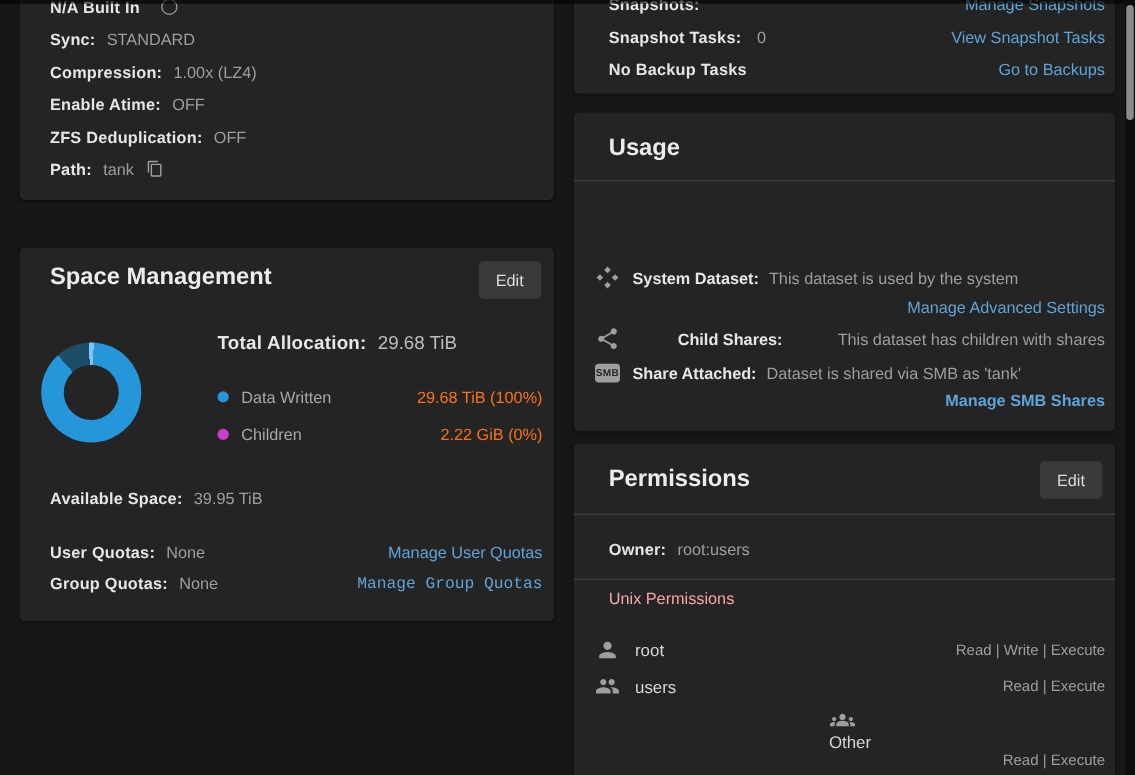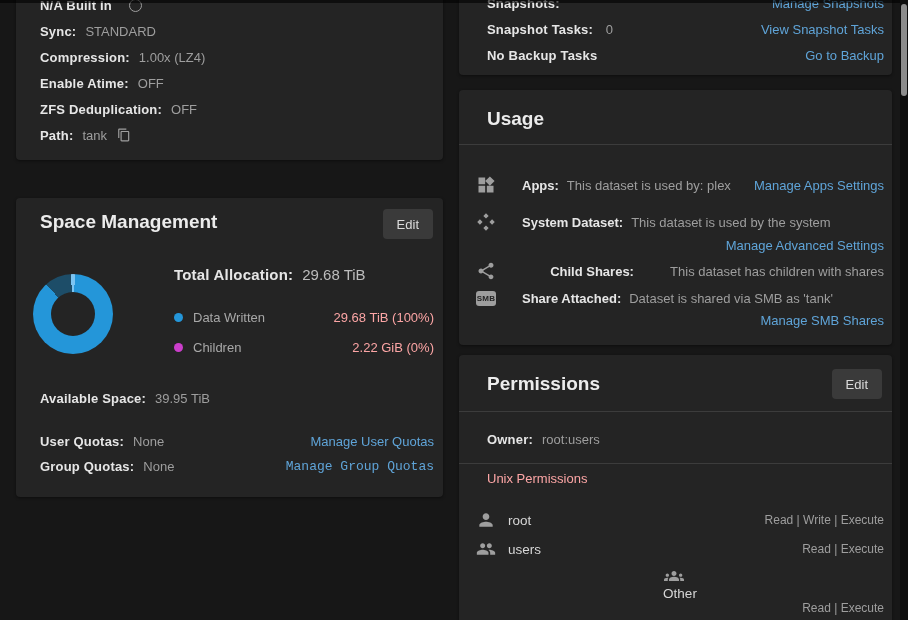--- a/index.html
+++ b/index.html
@@ -43,33 +43,33 @@
   .space-edit{top:11px;}
   .donut{position:absolute;left:17px;top:76px;width:80px;height:80px;border-radius:50%;}
   .donut::after{content:"";position:absolute;inset:18px;border-radius:50%;background:#242424;}
   .alloc-title{position:absolute;left:158px;top:66px;height:20px;display:flex;align-items:center;font-size:15px;white-space:nowrap;}
   .alloc-title .kv-label{font-size:15px;}
   .alloc-title .alloc-value{color:#bdbdbd;font-size:15px;}
   .legend-row{position:absolute;left:158px;right:9px;height:22px;display:flex;align-items:center;}
   .legend-row1{top:108px;} .legend-row2{top:138px;}
   .legend-dot{width:9px;height:9px;border-radius:50%;margin-right:10px;flex:none;}
   .legend-label{color:#a8a8a8;}
-  .legend-value{margin-left:auto;color:#fca5a5;}
+  .legend-value{margin-left:auto;color:#f97316;}
   .avail-row{position:absolute;left:24px;top:190px;height:20px;display:flex;align-items:center;}
   .quota-row{position:absolute;left:24px;right:9px;height:20px;display:flex;align-items:center;}
   .quota-row1{top:233px;} .quota-row2{top:258px;}
   .quota-row .link{margin-left:auto;}
 
   
   .usage-card{left:459px;top:90px;width:433px;height:255px;padding-left:12px;}
   .usage-title{left:28px;top:18px;}
   .divider{position:absolute;left:0;right:0;height:1px;background:#3c3c3c;}
   .usage-divider{top:54px;}
   .usage-row{position:absolute;left:17px;right:8px;height:22px;display:flex;align-items:center;white-space:nowrap;}
-  .u-icon{width:20px;height:20px;margin-right:26px;flex:none;display:flex;align-items:center;justify-content:center;}
+  .u-icon{width:20px;height:20px;margin-right:10px;flex:none;display:flex;align-items:center;justify-content:center;}
   .u-icon svg{width:20px;height:20px;fill:#9e9e9e;}
   .u-label{font-weight:700;color:#e6e6e6;margin-right:8px;}
   .u-text{color:#9e9e9e;}
   .u-link{margin-left:auto;}
   .u-link-line{position:absolute;right:8px;height:18px;display:flex;align-items:center;}
   .row-apps{top:84px;} .row-system{top:121px;} .link-system{top:146px;}
   .row-child{top:170px;justify-content:space-between;} .row-share{top:197px;} .link-smb{top:221px;}
   .smb-badge{width:22px;height:15px;background:#9e9e9e;border-radius:3px;color:#242424;
     font-size:8px;font-weight:700;display:flex;align-items:center;justify-content:center;letter-spacing:.3px;}
 
@@ -143,21 +143,21 @@
         <span class="kv-label">Snapshot Tasks:</span>
         <span class="kv-value">0</span>
       </span>
       <a class="link" style="color: rgb(95, 164, 216);">View Snapshot Tasks</a>
     </div>
     <div class="kv-row spread">
       <span>
         <span class="kv-label">No Backup Tasks</span>
         <span class="kv-value"></span>
       </span>
-      <a class="link" style="color: rgb(95, 164, 216);">Go to Backup</a>
+      <a class="link" style="color: rgb(95, 164, 216);">Go to Backups</a>
     </div>
   </div>
 
   <div class="card space-card">
     <div class="card-title space-title">Space Management</div>
     <button class="btn space-edit">Edit</button>
 
     <div class="donut" style="background: conic-gradient(rgb(124, 196, 242) 0deg, rgb(124, 196, 242) 3deg, rgb(36, 150, 217) 3deg, rgb(36, 150, 217) 318deg, rgb(29, 77, 104) 318deg, rgb(29, 77, 104) 357deg, rgb(124, 196, 242) 357deg, rgb(124, 196, 242) 360deg);"></div>
 
     <div class="alloc-title">
@@ -190,30 +190,20 @@
       <span class="kv-label">Group Quotas:</span>
       <span class="kv-value">None</span>
       <a class="link" style="color: rgb(95, 164, 216); font-family: Liberation Mono, monospace;">Manage Group Quotas</a>
     </div>
   </div>
 
   <div class="card usage-card">
     <div class="card-title usage-title">Usage</div>
     <div class="divider usage-divider"></div>
 
-    <div class="usage-row row-apps">
-      <span class="u-icon">
-        <svg viewBox="0 0 24 24">
-            <path d="M13 13v8h8v-8h-8zM3 21h8v-8H3v8zM3 3v8h8V3H3zm13.66-1.31L11 7.34 16.66 13l5.66-5.66-5.66-5.65z"></path>
-          </svg>
-      </span>
-      <span class="u-label">Apps:</span>
-      <span class="u-text">This dataset is used by: plex</span>
-      <a class="link u-link" style="color: rgb(95, 164, 216);">Manage Apps Settings</a>
-    </div>
 
     <div class="usage-row row-system">
       <span class="u-icon">
         <svg viewBox="0 0 24 24">
             <path d="M12 1.5l3.2 3.2L12 7.9 8.8 4.7zM4.7 8.8L7.9 12l-3.2 3.2L1.5 12zM19.3 8.8l3.2 3.2-3.2 3.2L16.1 12zM12 16.1l3.2 3.2-3.2 3.2-3.2-3.2z"></path>
           </svg>
       </span>
       <span class="u-label">System Dataset:</span>
       <span class="u-text">This dataset is used by the system</span>
     </div>
@@ -232,21 +222,21 @@
     </div>
 
     <div class="usage-row row-share">
       <span class="u-icon">
         <span class="smb-badge">SMB</span>
       </span>
       <span class="u-label">Share Attached:</span>
       <span class="u-text">Dataset is shared via SMB as 'tank'</span>
     </div>
     <div class="u-link-line link-smb">
-      <a class="link" style="color: rgb(95, 164, 216);">Manage SMB Shares</a>
+      <a class="link" style="color: rgb(95, 164, 216); font-weight: bold;">Manage SMB Shares</a>
     </div>
   </div>
 
   <div class="card permissions-card">
     <div class="card-title perm-title">Permissions</div>
     <button class="btn perm-edit">Edit</button>
     <div class="divider perm-divider1"></div>
 
     <div class="owner-row">
       <span class="kv-label">Owner:</span>

